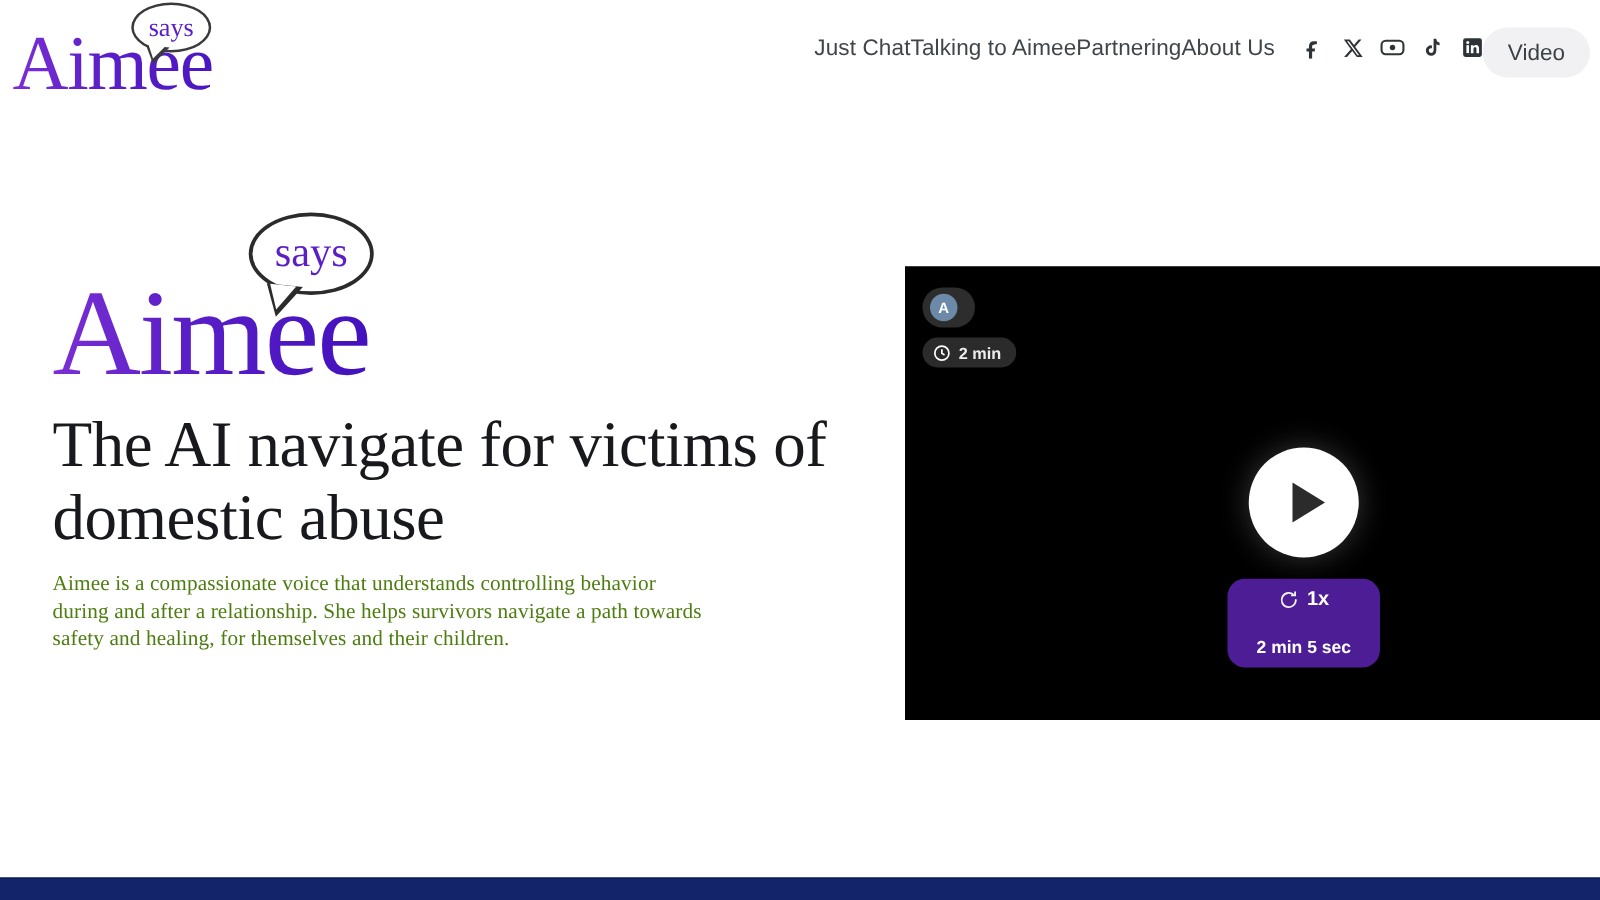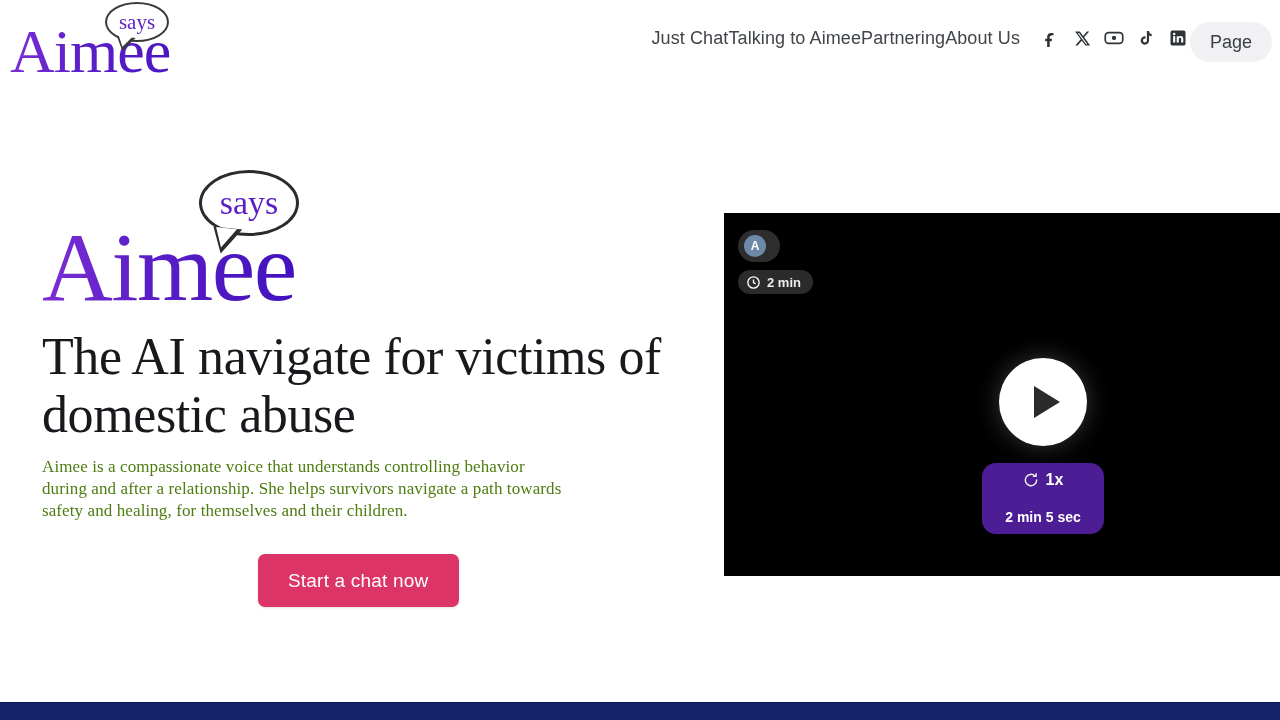--- a/index.html
+++ b/index.html
@@ -460,39 +460,36 @@
       <span class="social-ico">
         <svg width="18" height="18" viewBox="0 0 24 24" fill="currentColor">
             <rect x="2" y="2" width="20" height="20" rx="2.5"></rect>
             <rect x="5.5" y="9.5" width="2.8" height="8.5" fill="#fff"></rect>
             <circle cx="6.9" cy="6.6" r="1.6" fill="#fff"></circle>
             <path d="M10.3 9.5h2.7v1.2c.4-.75 1.4-1.5 2.8-1.5 2.2 0 3.2 1.4 3.2 3.8V18h-2.8v-4.4c0-1.1-.4-1.8-1.4-1.8-.9 0-1.5.6-1.7 1.3-.05.2-.07.5-.07.8V18h-2.8z" fill="#fff"></path>
           </svg>
       </span>
     </div>
 
-    <button class="login-btn">Page</button>
+    <button class="login-btn">Video</button>
   </div>
 
   <div class="hero-left">
 
     <div class="logo-big">
       <div class="logo-big-word">Aimee</div>
       <div class="bubble-big">
         <span class="bubble-txt">says</span>
       </div>
     </div>
 
     <h1 class="headline">The AI navigate for victims of domestic abuse</h1>
 
     <p class="subcopy">Aimee is a compassionate voice that understands controlling behavior during and after a relationship. She helps survivors navigate a path towards safety and healing, for themselves and their children.</p>
 
-    <div class="cta-wrap">
-      <button class="cta-btn">Start a chat now</button>
-    </div>
   </div>
 
   <div class="video-panel">
 
     <div class="video-title-pill">
       <span class="video-avatar">A</span>
     </div>
 
     <div class="video-dur-chip">
       <span class="clock">

